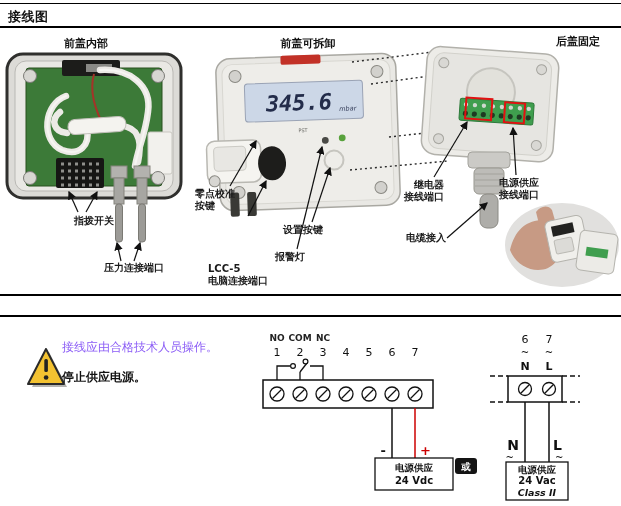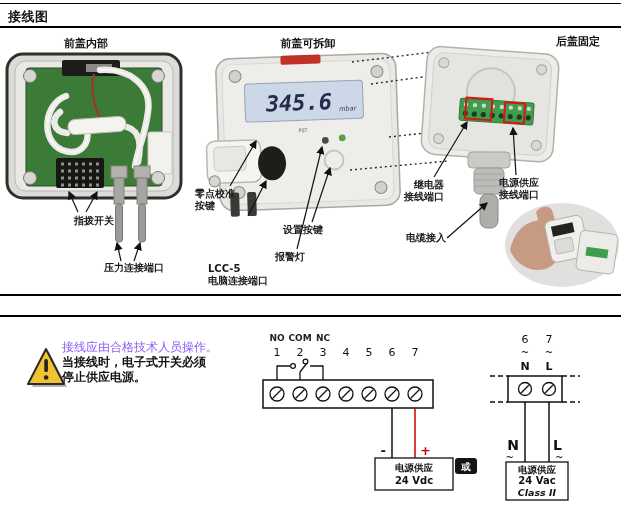--- a/index.html
+++ b/index.html
@@ -297,16 +297,15 @@
     <span style="display:block">继电器</span>
     <span style="display:block">接线端口</span>
   </div>
   <div class="lbl center" style="left:493px;top:177px;width:46px;">
     <span style="display:block">电源供应</span>
     <span style="display:block">接线端口</span>
   </div>
   <div class="lbl" style="left:406px;top:232px;">电缆接入</div>
 
   <div class="warn gray" style="left:62px;top:340px;">接线应由合格技术人员操作。</div>
-  <div class="warn bold" style="left:62px;top:355px;">当接线时，电子式开关必须</div>
   <div class="warn bold" style="left:62px;top:370px;">停止供应电源。</div>
 
 </div>
 
 </body></html>

